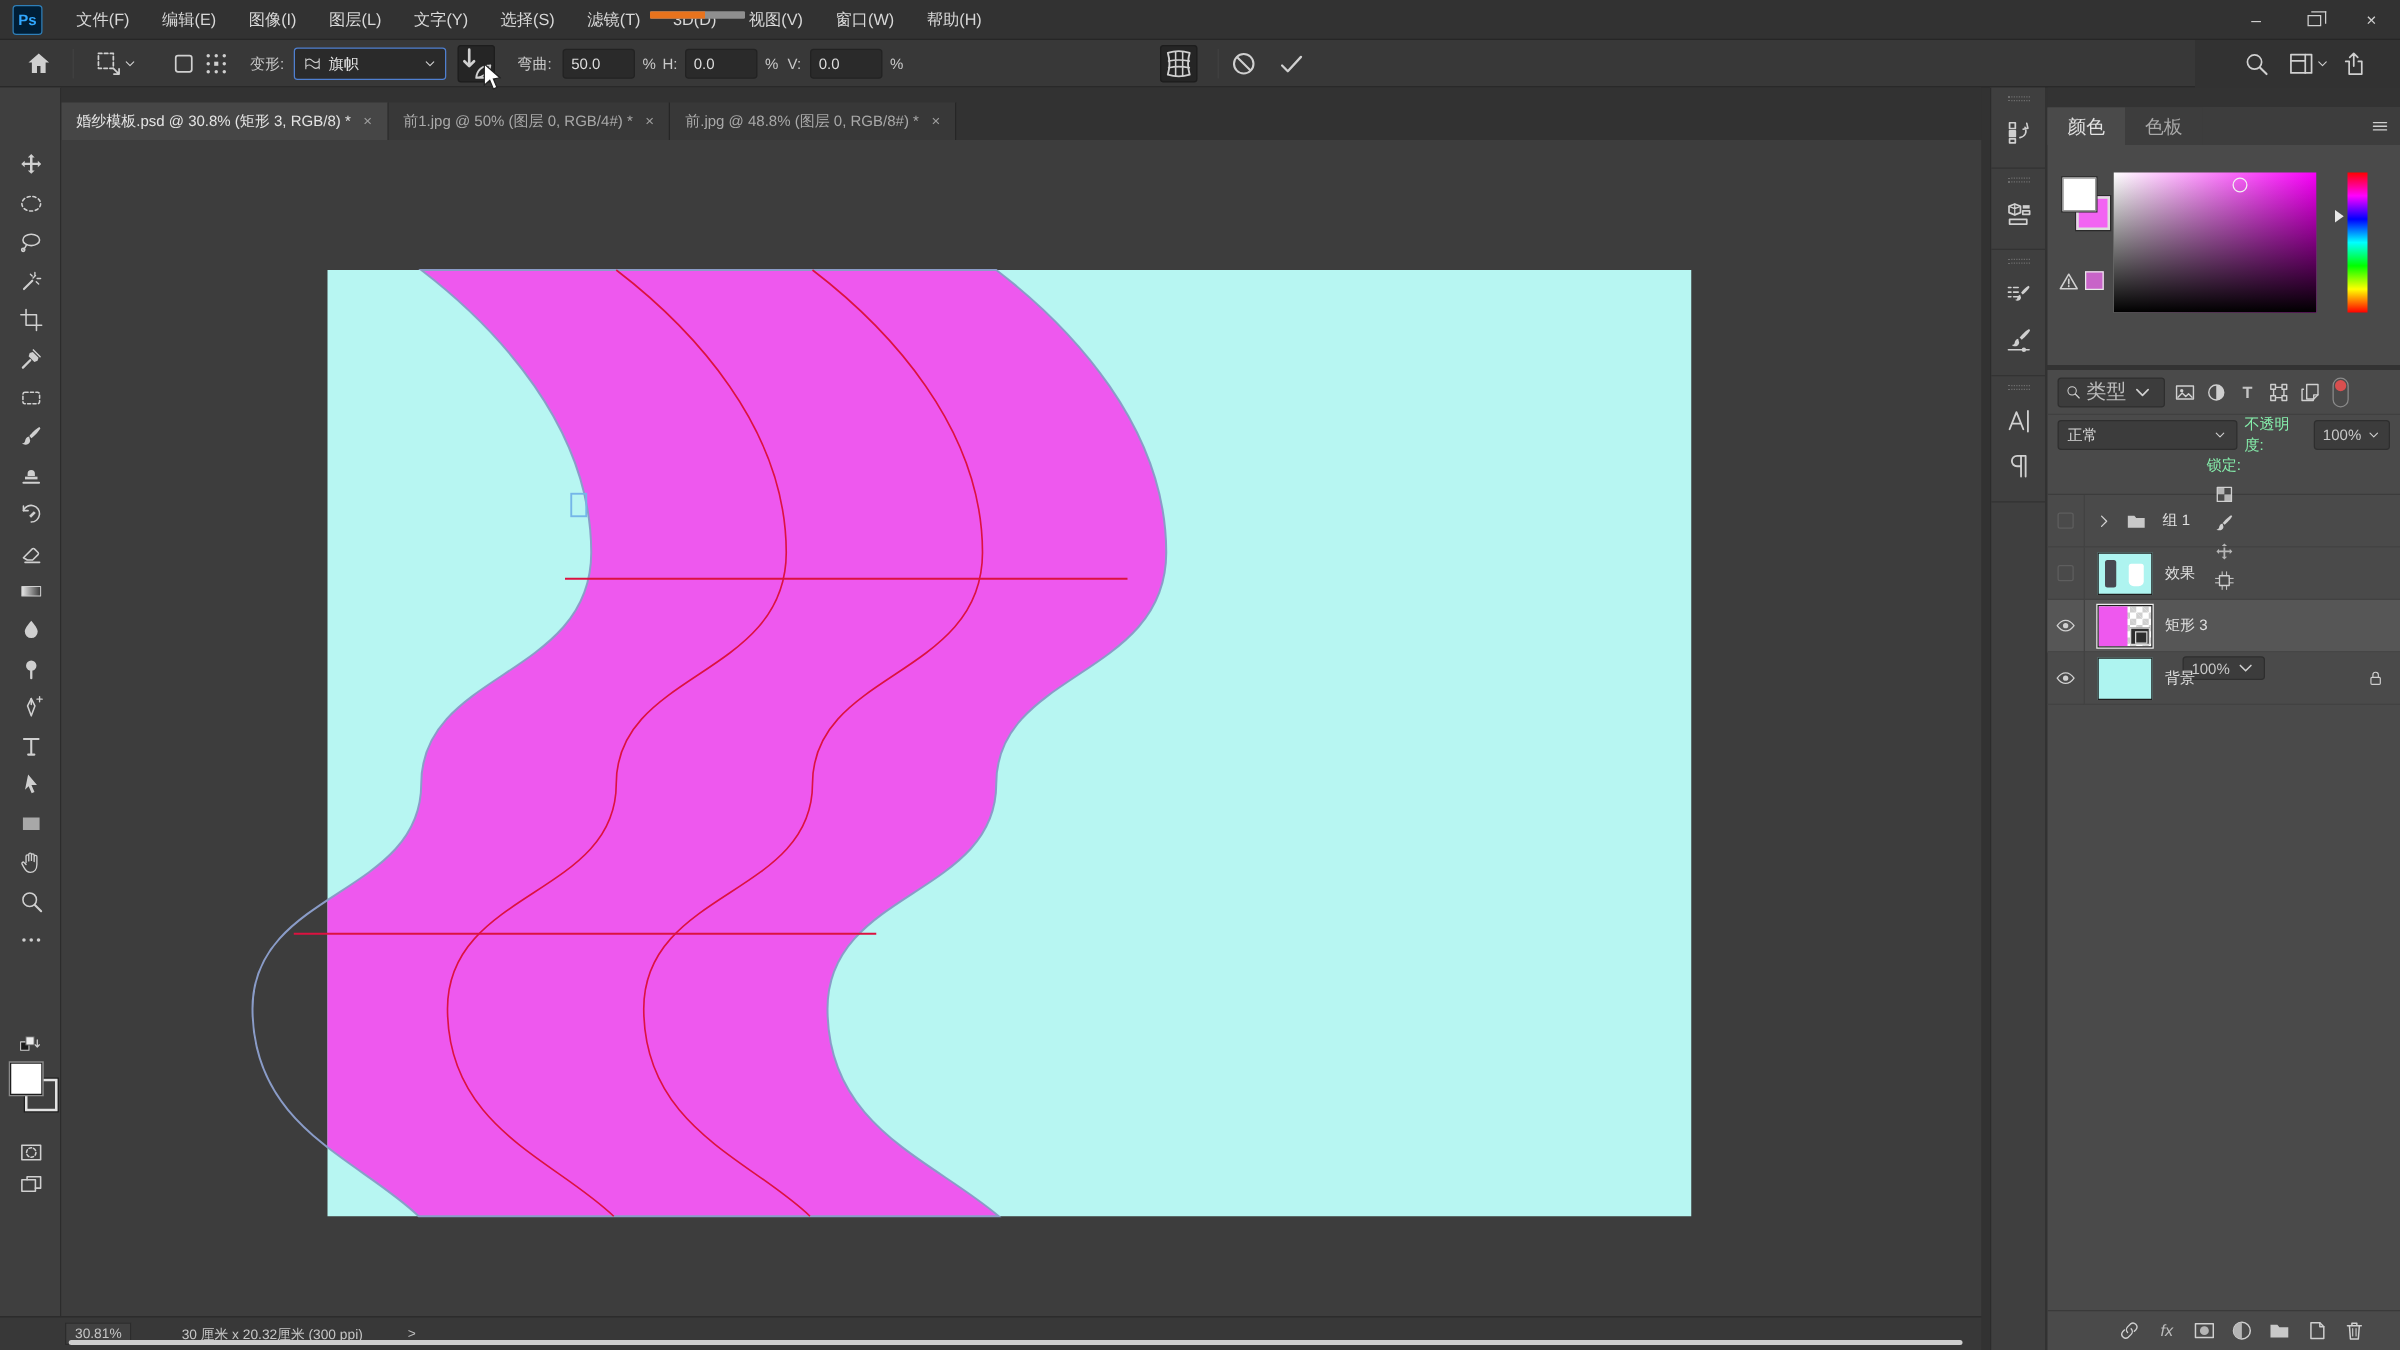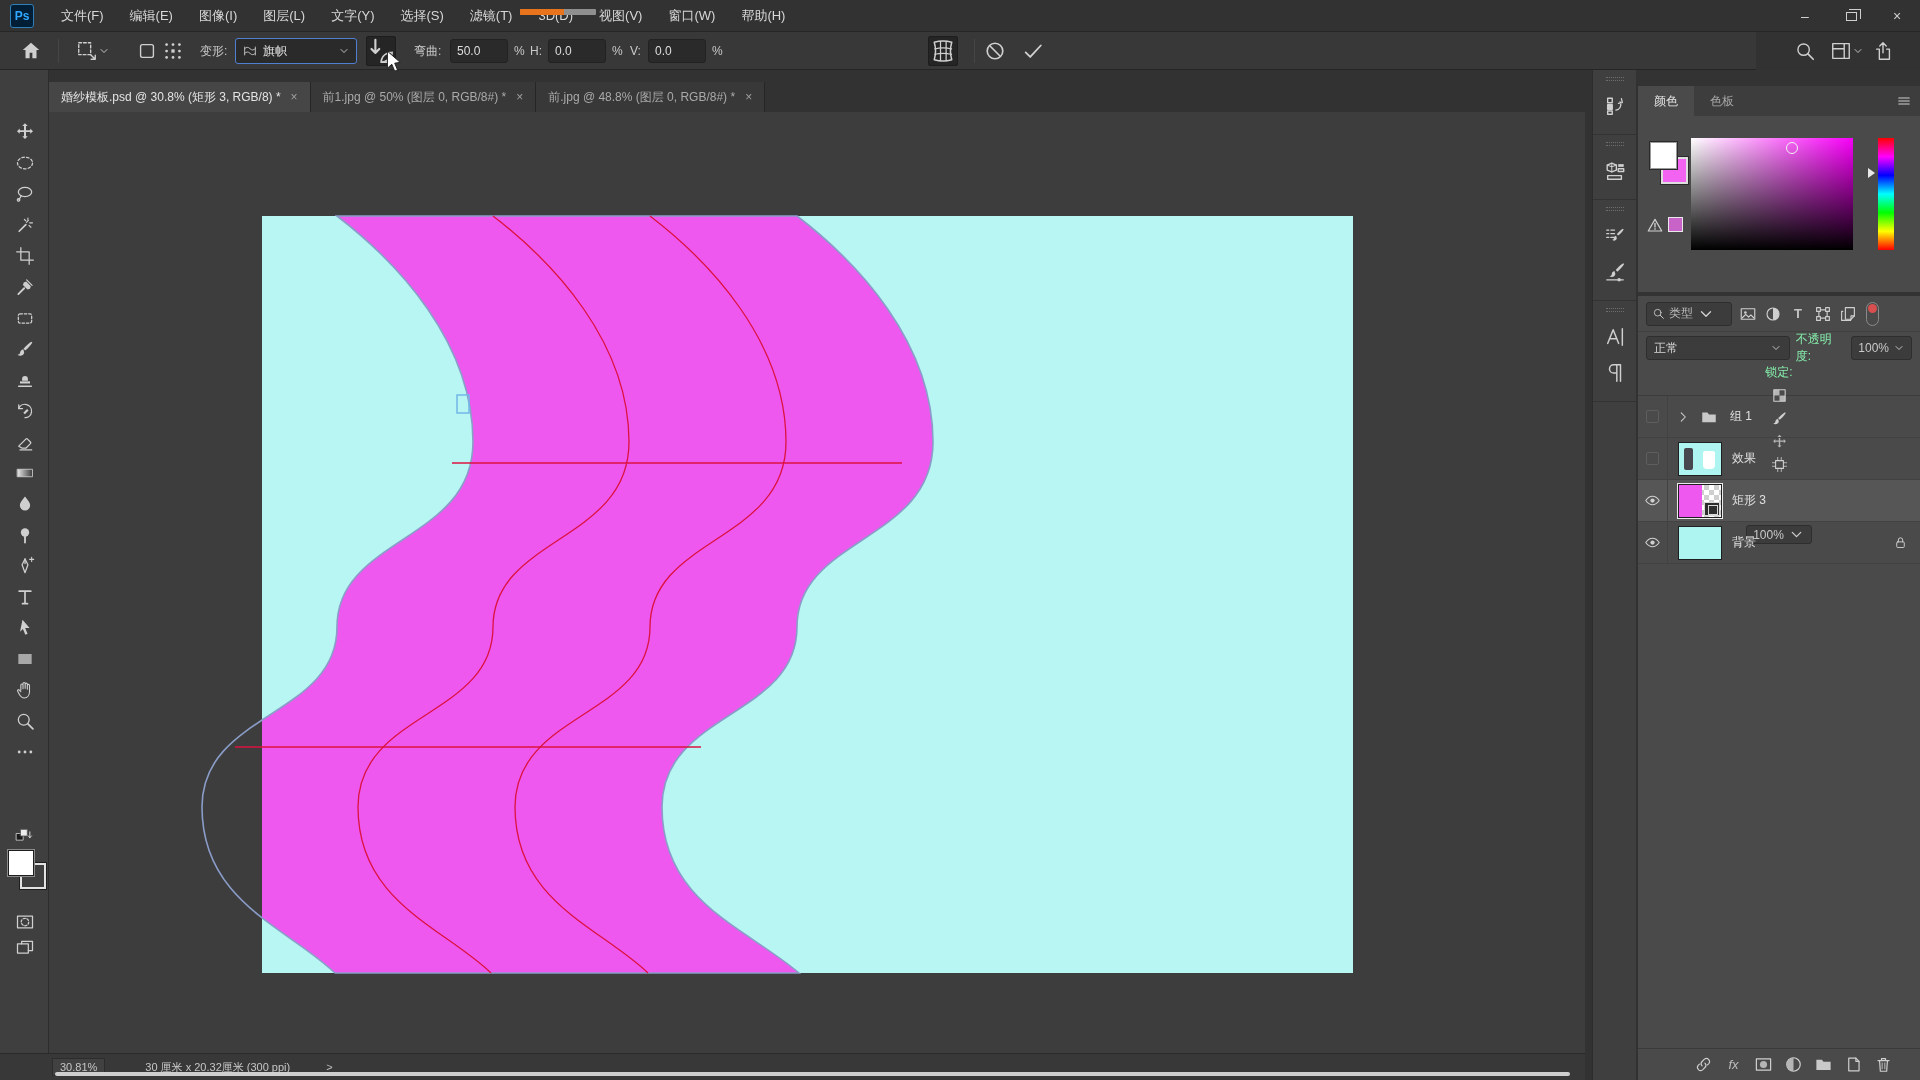--- a/index.html
+++ b/index.html
@@ -64,40 +64,40 @@
   .dock { position:absolute; left:1592px; top:70px; width:44px; height:1010px; background:#3f3f3f; border-left:1px solid #2c2c2c; display:flex; flex-direction:column; }
   .dock-group { padding:4px 0 10px; border-bottom:1px solid #333; display:flex; flex-direction:column; align-items:center; }
   .dock-grip { width:18px; height:4px; border-top:1px dotted #6d6d6d; border-bottom:1px dotted #6d6d6d; margin:3px 0 7px; }
   .dock-btn { width:36px; height:36px; display:flex; align-items:center; justify-content:center; border-radius:3px; }
   .dock-btn .ic { width:22px; height:22px; }
 
   
   .panels { position:absolute; left:1638px; top:70px; width:282px; height:1010px; background:#333333; }
   .panel { position:absolute; left:0; width:282px; background:#4a4a4a; }
   .panel-tabs { height:30px; background:#3d3d3d; display:flex; align-items:stretch; position:relative; }
-  .panel-tab { padding:0 16px; display:flex; align-items:center; font-size:12px; color:#a8a8a8; background:#3d3d3d; }
+  .panel-tab { padding:0 16px; display:flex; align-items:center; font-size:15px; color:#a8a8a8; background:#3d3d3d; }
   .panel-tab.active { background:#4a4a4a; color:#e2e2e2; }
   .panel-menu { position:absolute; right:8px; top:8px; width:16px; height:14px; }
 
   
   .color-panel { top:16px; height:206px; }
   .cp-body { position:relative; height:176px; }
   .cp-fg { position:absolute; left:12px; top:26px; width:27px; height:27px; background:#fff; border:1px solid #9a9a9a; box-shadow:0 0 0 1px #2a2a2a; z-index:2; }
   .cp-bg { position:absolute; left:23px; top:41px; width:27px; height:27px; border:2px solid #dedede; box-shadow:0 0 0 1px #2a2a2a; }
   .cp-warn { position:absolute; left:8px; top:100px; width:18px; height:18px; }
   .cp-warn-swatch { position:absolute; left:30px; top:101px; width:15px; height:15px; background:#c864c8; border:1px solid #e8e8e8; }
   .cp-field { position:absolute; left:53px; top:22px; width:162px; height:112px; background:linear-gradient(to bottom, rgba(0,0,0,0), #000), linear-gradient(to right, #ffffff, #f800f8); background-blend-mode:normal; }
   .cp-picker { position:absolute; left:148px; top:26px; width:12px; height:12px; border:1.5px solid #f2f2f2; border-radius:50%; }
   .cp-hue { position:absolute; left:240px; top:22px; width:16px; height:112px; background:linear-gradient(to bottom,#ff0000,#ff00ff,#0000ff,#00ffff,#00ff00,#ffff00,#ff0000); }
   .cp-hue-marker { position:absolute; left:230px; top:52px; width:0; height:0; border-top:5px solid transparent; border-bottom:5px solid transparent; border-left:7px solid #e8e8e8; }
 
   
   .layers-panel { top:226px; height:784px; }
   .lp-filter { height:36px; display:flex; align-items:center; padding:0 8px; gap:7px; border-bottom:1px solid #404040; }
-  .lp-search { width:86px; height:24px; background:#3c3c3c; border:1px solid #2e2e2e; border-radius:3px; display:flex; align-items:center; padding:0 5px; gap:4px; font-size:12px; color:#bdbdbd; }
+  .lp-search { width:86px; height:24px; background:#3c3c3c; border:1px solid #2e2e2e; border-radius:3px; display:flex; align-items:center; padding:0 5px; gap:4px; font-size:16px; color:#bdbdbd; }
   .lp-filter .ic { width:18px; height:18px; }
   .lp-filter .ic-text { font-size:13px; color:#c4c4c4; font-weight:bold; }
   .lp-toggle { width:13px; height:24px; border:1px solid #8a8a8a; border-radius:7px; position:relative; margin-left:2px; }
   .lp-toggle::before { content:""; position:absolute; left:1px; top:1px; width:9px; height:9px; border-radius:50%; background:#d84f4f; }
   .lp-row2 { height:32px; display:flex; align-items:center; padding:0 8px; gap:6px; font-size:12px; color:#b9b9b9; }
   .lp-blend { width:148px; height:24px; background:#3c3c3c; border:1px solid #2e2e2e; border-radius:3px; display:flex; align-items:center; padding:0 7px; color:#d6d6d6; }
   .lp-blend .chev { margin-left:auto; }
   .lp-val { height:24px; background:#3c3c3c; border:1px solid #2e2e2e; border-radius:3px; display:flex; align-items:center; padding:0 6px; gap:4px; color:#c9c9c9; }
   .lp-lockrow { border-bottom:1px solid #3c3c3c;flex-direction:column; }
   .lp-lockrow .ic { width:17px; height:17px; }
@@ -312,21 +312,21 @@
   </div>
 
   <div class="toolbar-collapse">»</div>
 
   <div class="tabbar" id="tab-list">
       <div class="doc-tab active">
         <span>婚纱模板.psd @ 30.8% (矩形 3, RGB/8) *</span>
         <span class="tab-close">×</span>
       </div>
       <div class="doc-tab">
-        <span>前1.jpg @ 50% (图层 0, RGB/8#) *</span>
+        <span>前1.jpg @ 50% (图层 0, RGB/4#) *</span>
         <span class="tab-close">×</span>
       </div>
       <div class="doc-tab">
         <span>前.jpg @ 48.8% (图层 0, RGB/8#) *</span>
         <span class="tab-close">×</span>
       </div>
     </div>
 
   <div class="toolbar">
     <div class="tools" id="tool-list">

